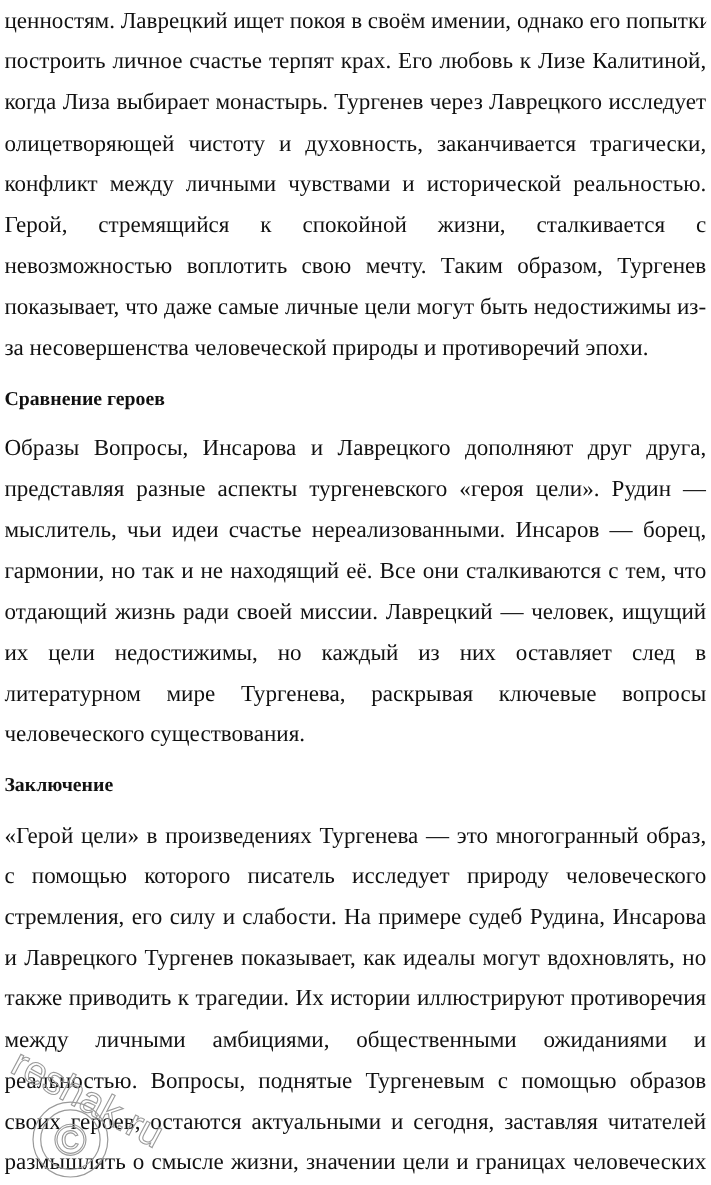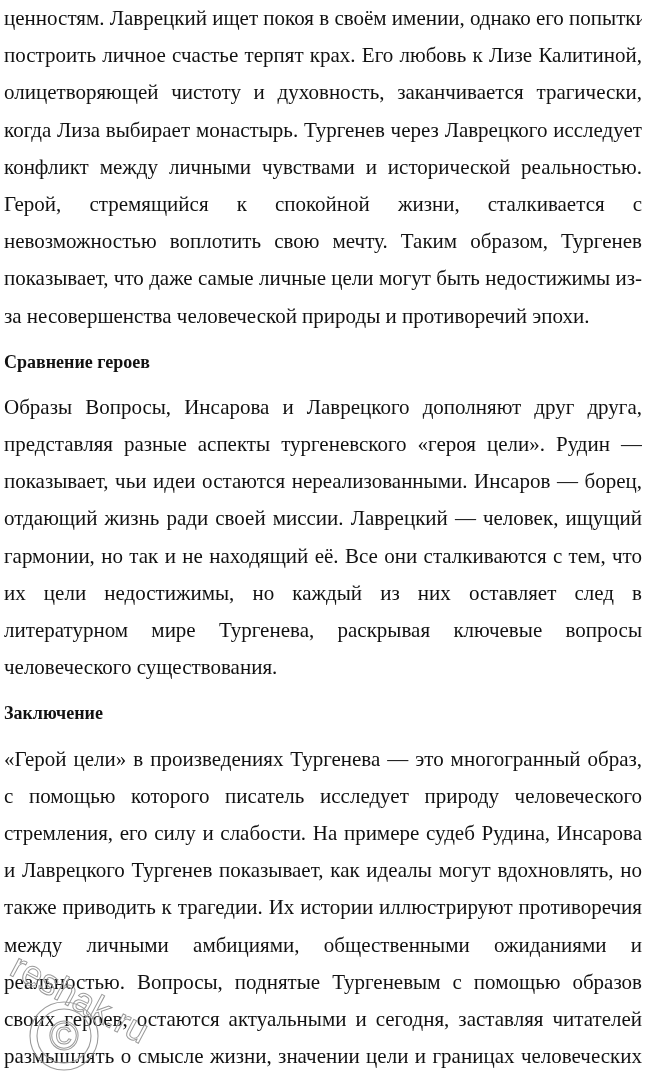--- a/index.html
+++ b/index.html
@@ -52,36 +52,36 @@
   }
 </style>
 </head>
 <body>
 
 <div class="page">
 
   <div class="paragraph">
     <span class="line">ценностям. Лаврецкий ищет покоя в своём имении, однако его попытки</span>
     <span class="line">построить личное счастье терпят крах. Его любовь к Лизе Калитиной,</span>
+    <span class="line">когда Лиза выбирает монастырь. Тургенев через Лаврецкого исследует</span>
     <span class="line">олицетворяющей чистоту и духовность, заканчивается трагически,</span>
-    <span class="line">когда Лиза выбирает монастырь. Тургенев через Лаврецкого исследует</span>
     <span class="line">конфликт между личными чувствами и исторической реальностью.</span>
     <span class="line">Герой, стремящийся к спокойной жизни, сталкивается с</span>
     <span class="line">невозможностью воплотить свою мечту. Таким образом, Тургенев</span>
     <span class="line">показывает, что даже самые личные цели могут быть недостижимы из-</span>
     <span class="line last">за несовершенства человеческой природы и противоречий эпохи.</span>
   </div>
 
   <div class="heading">Сравнение героев</div>
   <div class="paragraph">
     <span class="line">Образы Вопросы, Инсарова и Лаврецкого дополняют друг друга,</span>
     <span class="line">представляя разные аспекты тургеневского «героя цели». Рудин —</span>
-    <span class="line">показывает, чьи идеи остаются нереализованными. Инсаров — борец,</span>
+    <span class="line">мыслитель, чьи идеи счастье нереализованными. Инсаров — борец,</span>
+    <span class="line">гармонии, но так и не находящий её. Все они сталкиваются с тем, что</span>
     <span class="line">отдающий жизнь ради своей миссии. Лаврецкий — человек, ищущий</span>
-    <span class="line">гармонии, но так и не находящий её. Все они сталкиваются с тем, что</span>
     <span class="line">их цели недостижимы, но каждый из них оставляет след в</span>
     <span class="line">литературном мире Тургенева, раскрывая ключевые вопросы</span>
     <span class="line last">человеческого существования.</span>
   </div>
 
   <div class="heading">Заключение</div>
   <div class="paragraph">
     <span class="line">«Герой цели» в произведениях Тургенева — это многогранный образ,</span>
     <span class="line">с помощью которого писатель исследует природу человеческого</span>
     <span class="line">стремления, его силу и слабости. На примере судеб Рудина, Инсарова</span>

